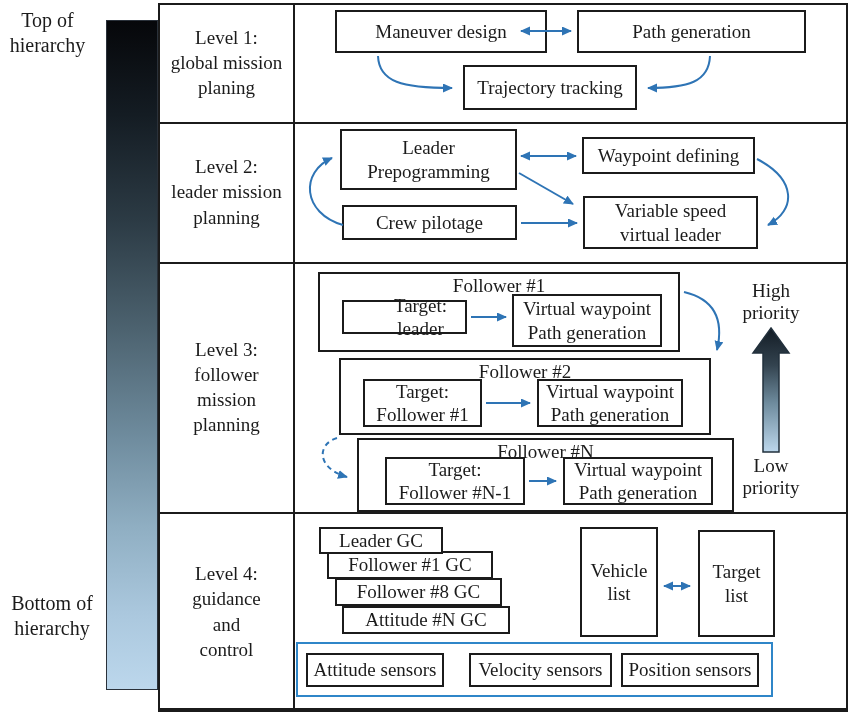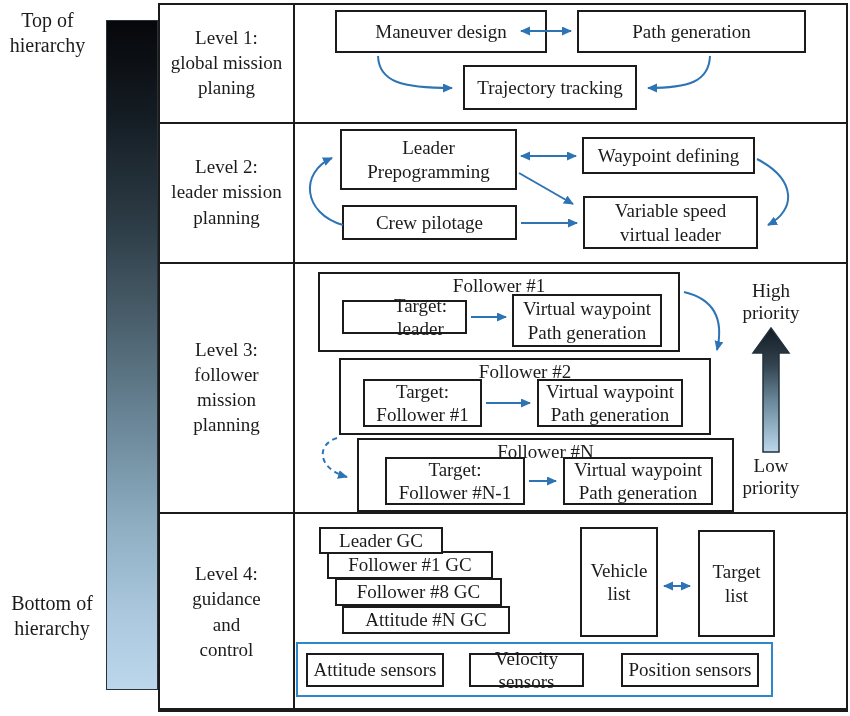--- a/index.html
+++ b/index.html
@@ -134,21 +134,21 @@
   <div class="box" style="left:335px;top:578px;width:167px;height:28px;z-index:6;">Follower #8 GC</div>
   <div class="box" style="left:342px;top:606px;width:168px;height:28px;z-index:5;">Attitude #N GC</div>
 
   <div class="box ml" style="left:580px;top:527px;width:78px;height:110px;">Vehicle
 list</div>
   <div class="box ml" style="left:698px;top:530px;width:77px;height:107px;">Target
 list</div>
 
   <div class="sensor-frame"></div>
   <div class="box" style="left:306px;top:653px;width:138px;height:34px;">Attitude sensors</div>
-  <div class="box" style="left:469px;top:653px;width:115px;height:34px;">Velocity sensors</div>
+  <div class="box" style="left:469px;top:653px;width:143px;height:34px;">Velocity sensors</div>
   <div class="box" style="left:621px;top:653px;width:138px;height:34px;">Position sensors</div>
 
   <svg class="overlay" width="850" height="716" viewBox="0 0 850 716" style="z-index:10;">
     <defs>
       <marker id="ah" orient="auto-start-reverse" markerUnits="userSpaceOnUse" markerWidth="12" markerHeight="10" refX="9" refY="4.5">
         <path d="M0,0 L10,4.5 L0,9 Z" fill="var(--arrow)"></path>
       </marker>
       <linearGradient id="prioGrad" x1="0" y1="0" x2="0" y2="1">
         <stop offset="0" stop-color="#131c25"></stop>
         <stop offset="0.3" stop-color="#33434f"></stop>

